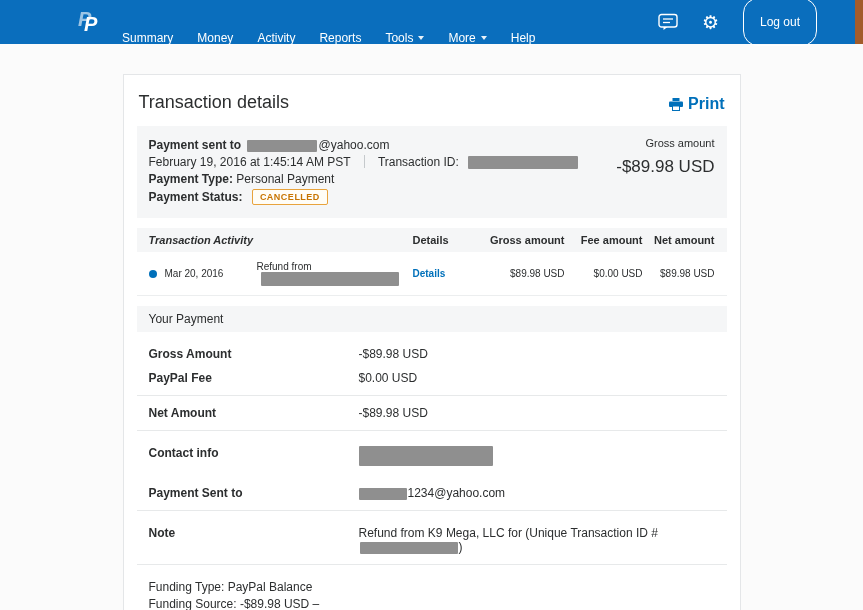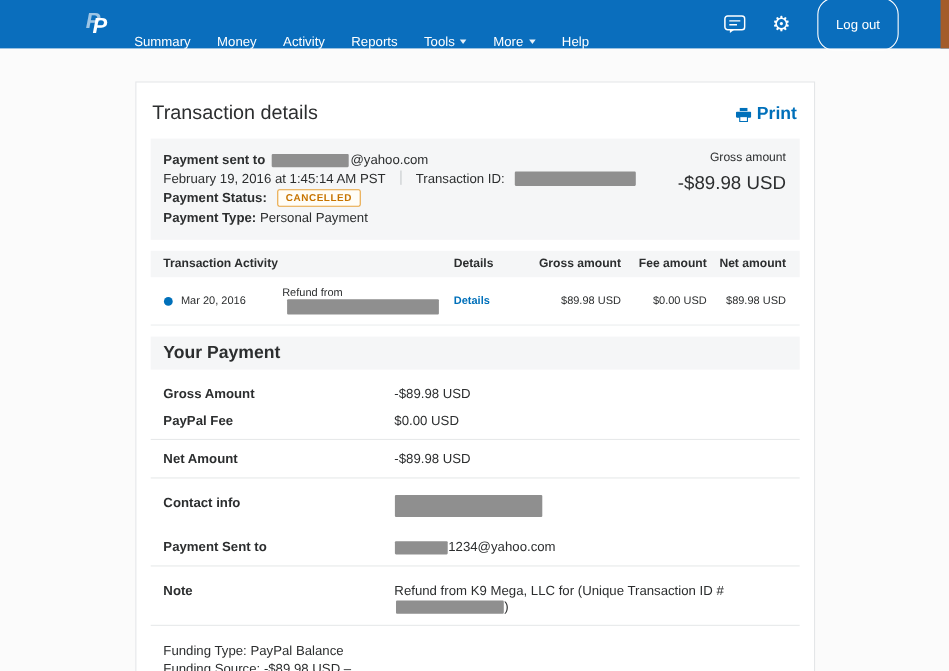--- a/index.html
+++ b/index.html
@@ -78,27 +78,27 @@
     border: 1px solid #e8a33d; background: #fffdf7; padding: 2px 7px;
     border-radius: 2px; letter-spacing: .5px; margin-left: 6px; vertical-align: 1px;
   }
   .summary-right { text-align: right; padding-top: 2px; }
   .gross-label { font-size: 11px; }
   .gross-value { font-size: 17px; margin-top: 8px; }
   .gap { height: 10px; }
   
   .act-grid { display: grid; grid-template-columns: 16px 92px 1fr 64px 88px 78px 72px; align-items: center; }
   .act-head { padding: 6px 12px; font-size: 11px; font-weight: bold; }
-  .act-head .act-title { grid-column: 1 / 4; }
+  .act-head .act-title { grid-column: 1 / 4; font-style: italic; }
   .num { text-align: right; }
   .act-row { padding: 9px 12px; font-size: 10px; border-bottom: 1px solid #eceeef; }
   .dot { width: 8px; height: 8px; border-radius: 50%; background: #0070ba; }
   .details-link { color: #0070ba; text-decoration: none; font-weight: bold; }
   
-  .section-band { padding: 6px 12px; font-size: 16px; font-weight: bold; }
+  .section-band { padding: 6px 12px; font-size: 12px; font-weight: normal; }
   .kv { display: grid; grid-template-columns: 210px 1fr; padding: 5px 12px; font-size: 12px; align-items: start; }
   .kv .k { font-weight: bold; }
   .sep { border-top: 1px solid #e7e9ea; margin: 5px 0; }
   .funding-line { margin-bottom: 3px; }
   .mt { margin-top: 10px; }
 </style>
 </head>
 <body>
 
 <div class="page">
@@ -175,26 +175,26 @@
               <span class="b">Payment sent to</span>
               <span class="redact r-recipient"></span><span>@yahoo.com</span>
             </div>
             <div>
               <span>February 19, 2016 at 1:45:14 AM PST</span>
               <span class="vdiv"></span>
               <span>Transaction ID:</span>
               <span class="redact r-txnid"></span>
             </div>
             <div>
+              <span class="b">Payment Type:</span>
+              <span>Personal Payment</span>
+            </div>
+            <div>
               <span class="b">Payment Status:</span>
               <span class="badge">CANCELLED</span>
-            </div>
-            <div>
-              <span class="b">Payment Type:</span>
-              <span>Personal Payment</span>
             </div>
           </div>
           <div class="summary-right">
             <div class="gross-label">Gross amount</div>
             <div class="gross-value">-$89.98 USD</div>
           </div>
         </section>
 
         <div class="gap"></div>
 

